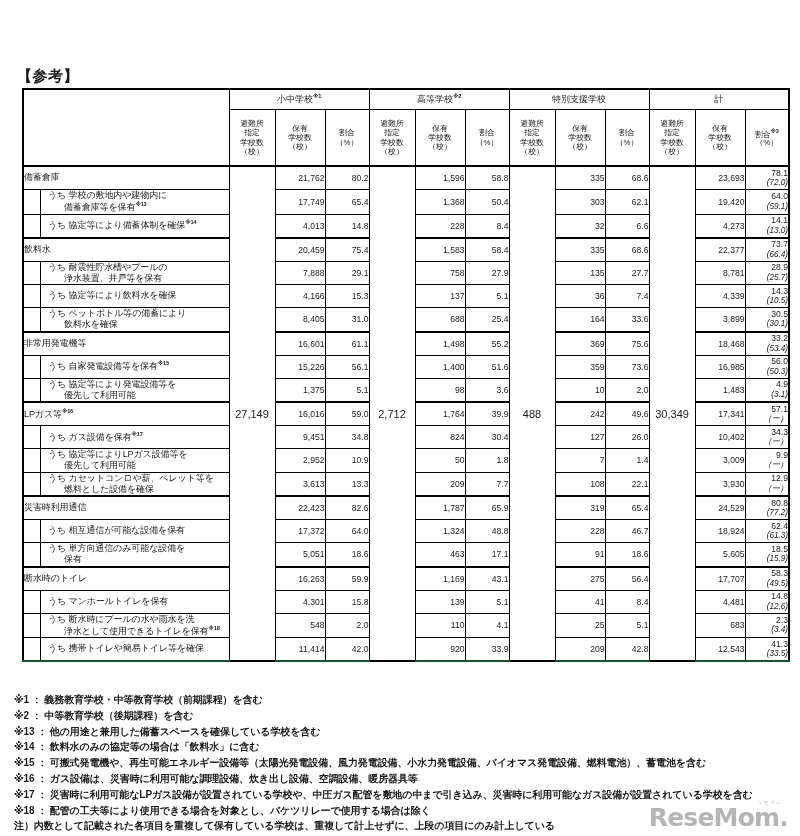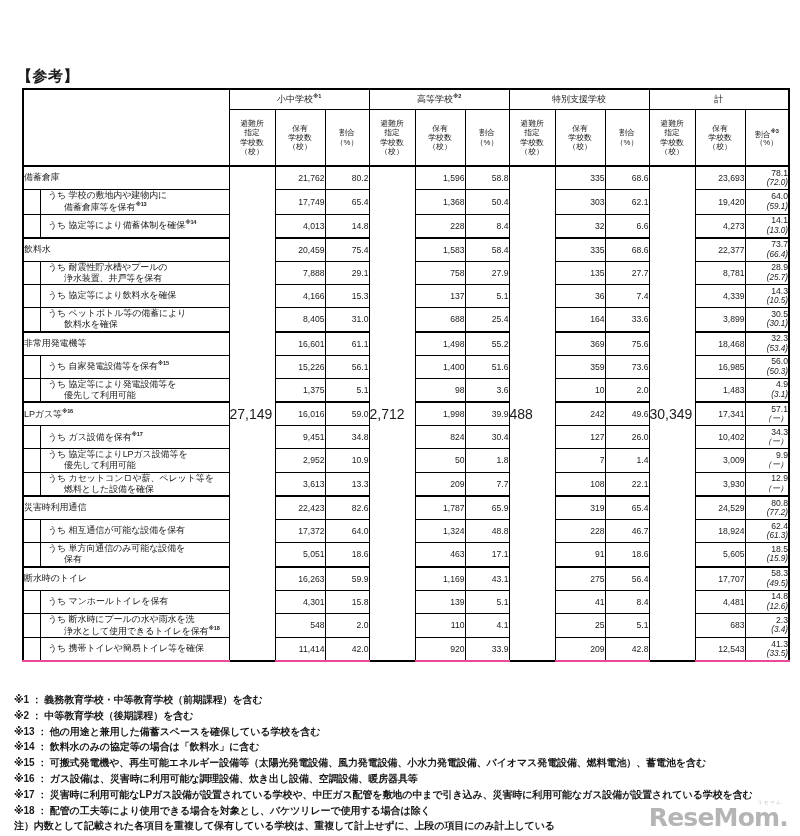--- a/index.html
+++ b/index.html
@@ -128,23 +128,23 @@
   }
 
   .num {
     text-align: right;
     padding-right: 6px;
     font-size: 8.6px;
     font-weight: bold;
     white-space: nowrap;
   }
   .desig {
-    text-align: left;
+    text-align: center;
     padding-right: 6px;
-    font-size: 14px;
+    font-size: 11px;
     font-weight: bold;
     vertical-align: middle;
   }
   .pct-total {
     text-align: right;
     padding-right: 6px;
     font-size: 8.6px;
     font-weight: bold;
     line-height: 1.12;
     white-space: nowrap;
@@ -153,21 +153,21 @@
   .pct-total .paren {
     display: block;
     font-size: 8.2px;
     font-style: italic;
   }
   
   tr.major-row > td {
     border-top: 2px solid #000;
   }
   tr.last-row > td {
-    border-bottom: 2px solid #ec4899;
+    border-bottom: 2px solid #14532d;
   }
   
   .grp-start {
     border-left: 2px solid #000;
   }
 
   
   .notes {
     position: absolute;
     left: 14px;
@@ -432,21 +432,21 @@
             <td class="lbl major">
               <span class="lbl-inner">非常用発電機等</span>
             </td>
             <td class="num">16,601</td>
             <td class="num">61.1</td>
             <td class="num">1,498</td>
             <td class="num">55.2</td>
             <td class="num">369</td>
             <td class="num">75.6</td>
             <td class="num">18,468</td>
-            <td class="pct-total"><span>32.3</span><span class="paren">(53.4)</span></td>
+            <td class="pct-total"><span>33.2</span><span class="paren">(53.4)</span></td>
           </tr>
           <tr>
             <td class="lbl sub">
               <div class="sub-flex">
                 <div class="sub-gutter"></div>
                 <div class="sub-text">
                   <span>うち 自家発電設備等を保有<sup class="note">※15</sup></span>
                 </div>
               </div>
             </td>
@@ -476,21 +476,21 @@
             <td class="num">2.0</td>
             <td class="num">1,483</td>
             <td class="pct-total"><span>4.9</span><span class="paren">(3.1)</span></td>
           </tr>
           <tr class="major-row">
             <td class="lbl major">
               <span class="lbl-inner">LPガス等<sup class="note">※16</sup></span>
             </td>
             <td class="num">16,016</td>
             <td class="num">59.0</td>
-            <td class="num">1,998</td>
+            <td class="num">1,764</td>
             <td class="num">39.9</td>
             <td class="num">242</td>
             <td class="num">49.6</td>
             <td class="num">17,341</td>
             <td class="pct-total"><span>57.1</span><span class="paren">（ー）</span></td>
           </tr>
           <tr>
             <td class="lbl sub">
               <div class="sub-flex">
                 <div class="sub-gutter"></div>

